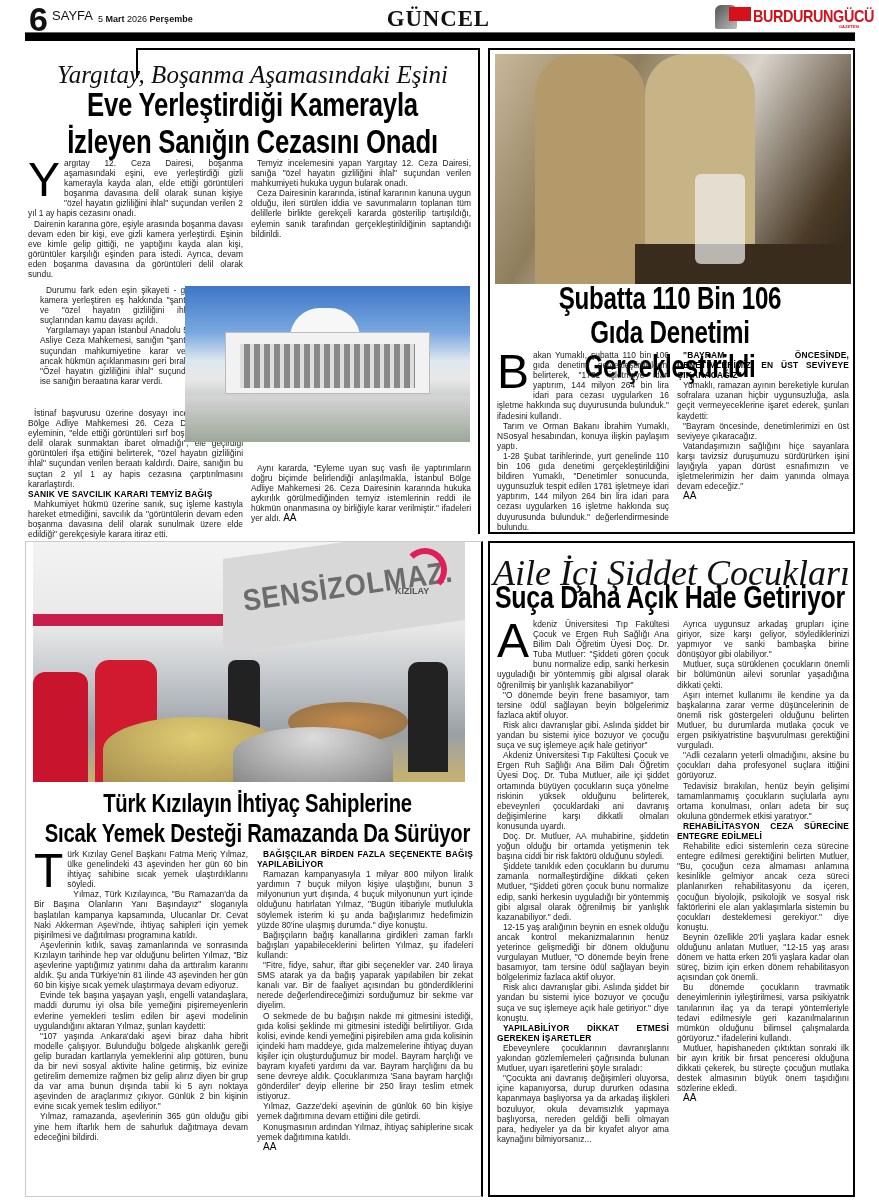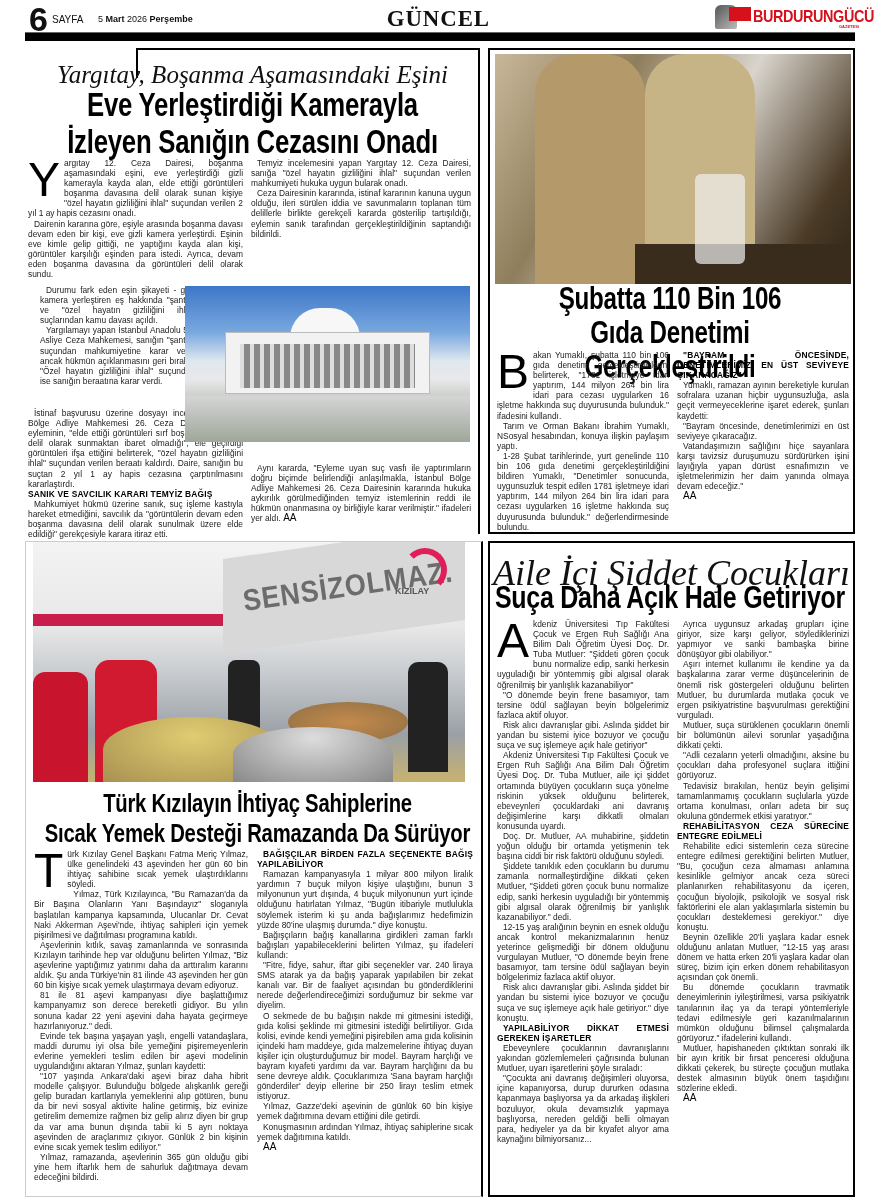--- a/index.html
+++ b/index.html
@@ -2,21 +2,21 @@
 <html><head>
 <meta charset="utf-8">
 <style>
 *{box-sizing:border-box;margin:0;padding:0}
 html,body{width:879px;height:1200px;background:#fff;overflow:hidden}
 body{position:relative;font-family:"Liberation Sans",sans-serif;color:#111}
 .abs{position:absolute}
 
 .hdr{left:25px;top:0;width:830px;height:42px}
 .pgnum{left:29px;top:2px;font:bold 34px/34px "Liberation Sans",sans-serif;letter-spacing:-1px}
-.sayfa{left:52px;top:14px;font-size:10px}
+.sayfa{left:52px;top:8px;font-size:13px}
 .date{left:98px;top:14px;font-size:9px}
 .date b{font-weight:bold}
 .section{left:384px;top:4px;font:bold 24px/28px "Liberation Serif",serif;letter-spacing:1px;transform:scaleX(.95)}
 .logo{left:715px;top:5px;width:140px;height:24px}
 .logo-man{left:0;top:0;width:22px;height:24px;background:linear-gradient(135deg,#555,#bbb);border-radius:6px 6px 2px 2px}
 .logo-flag{left:14px;top:2px;width:22px;height:14px;background:#d6111b}
 .logo-text{left:38px;top:2px;font:bold 17px/20px "Liberation Sans",sans-serif;color:#d6111b;letter-spacing:-0.5px;transform:scaleX(.85);transform-origin:left}
 .logo-sub{left:124px;top:19px;font-size:4px;color:#d6111b;font-weight:bold}
 .topbar{left:25px;top:32px;width:830px;height:9px;background:#000;border-top:1px solid #666}
 
@@ -161,21 +161,20 @@
   <div class="abs kz-pot2"></div>
 </div>
 <div class="abs headline t4h">
   <div>Türk Kızılayın İhtiyaç Sahiplerine</div>
   <div>Sıcak Yemek Desteği Ramazanda Da Sürüyor</div>
 </div>
 <div class="abs col" style="left:34px;top:849px;width:214px;">
   <p class="first"><span class="drop">T</span><span>ürk Kızılay Genel Başkanı Fatma Meriç Yılmaz, ülke genelindeki 43 aşevinden her gün 60 bin ihtiyaç sahibine sıcak yemek ulaştırdıklarını söyledi.</span></p>
   <p>Yılmaz, Türk Kızılayınca, "Bu Ramazan'da da Bir Başına Olanların Yanı Başındayız" sloganıyla başlatılan kampanya kapsamında, Ulucanlar Dr. Cevat Naki Akkerman Aşevi'nde, ihtiyaç sahipleri için yemek pişirilmesi ve dağıtılması programına katıldı.</p>
   <p>Aşevlerinin kıtlık, savaş zamanlarında ve sonrasında Kızılayın tarihinde hep var olduğunu belirten Yılmaz, "Biz aşevlerine yaptığımız yatırımı daha da arttıralım kararını aldık. Şu anda Türkiye'nin 81 ilinde 43 aşevinden her gün 60 bin kişiye sıcak yemek ulaştırmaya devam ediyoruz.</p>
-  <p>81 ile 81 aşevi kampanyası diye başlattığımız kampanyamız son derece bereketli gidiyor. Bu yılın sonuna kadar 22 yeni aşevini daha hayata geçirmeye hazırlanıyoruz." dedi.</p>
   <p>Evinde tek başına yaşayan yaşlı, engelli vatandaşlara, maddi durumu iyi olsa bile yemeğini pişiremeyenlerin evlerine yemekleri teslim edilen bir aşevi modelinin uygulandığını aktaran Yılmaz, şunları kaydetti:</p>
   <p>"107 yaşında Ankara'daki aşevi biraz daha hibrit modelle çalışıyor. Bulunduğu bölgede alışkanlık gereği gelip buradan kartlarıyla yemeklerini alıp götüren, bunu da bir nevi sosyal aktivite haline getirmiş, biz evinize getirelim dememize rağmen biz gelip alırız diyen bir grup da var ama bunun dışında tabii ki 5 ayrı noktaya aşevinden de araçlarımız çıkıyor. Günlük 2 bin kişinin evine sıcak yemek teslim ediliyor."</p>
   <p>Yılmaz, ramazanda, aşevlerinin 365 gün olduğu gibi yine hem iftarlık hem de sahurluk dağıtmaya devam edeceğini bildirdi.</p>
 </div>
 <div class="abs col" style="left:257px;top:849px;width:216px;">
   <p class="sub">BAĞIŞÇILAR BİRDEN FAZLA SEÇENEKTE BAĞIŞ YAPILABİLİYOR</p>
   <p>Ramazan kampanyasıyla 1 milyar 800 milyon liralık yardımın 7 buçuk milyon kişiye ulaştığını, bunun 3 milyonunun yurt dışında, 4 buçuk milyonunun yurt içinde olduğunu hatırlatan Yılmaz, "Bugün itibariyle mutlulukla söylemek isterim ki şu anda bağışlarımız hedefimizin yüzde 80'ine ulaşmış durumda." diye konuştu.</p>
   <p>Bağışçıların bağış kanallarına girdikleri zaman farklı bağışları yapabileceklerini belirten Yılmaz, şu ifadeleri kullandı:</p>
   <p>"Fitre, fidye, sahur, iftar gibi seçenekler var. 240 liraya SMS atarak ya da bağış yaparak yapılabilen bir zekat kanalı var. Bir de faaliyet açısından bu gönderdiklerini nerede değerlendireceğimizi sorduğumuz bir sekme var diyelim.</p>
   <p>O sekmede de bu bağışın nakde mi gitmesini istediği, gıda kolisi şeklinde mi gitmesini istediği belirtiliyor. Gıda kolisi, evinde kendi yemeğini pişirebilen ama gıda kolisinin içindeki ham maddeye, gıda malzemelerine ihtiyaç duyan kişiler için oluşturduğumuz bir model. Bayram harçlığı ve bayram kıyafeti yardımı da var. Bayram harçlığını da bu sene devreye aldık. Çocuklarımıza 'Sana bayram harçlığı gönderdiler' deyip ellerine bir 250 lirayı teslim etmek istiyoruz.</p>
@@ -195,23 +194,23 @@
   <p>Doç. Dr. Mutluer, AA muhabirine, şiddetin yoğun olduğu bir ortamda yetişmenin tek başına ciddi bir risk faktörü olduğunu söyledi.</p>
   <p>Şiddete tanıklık eden çocukların bu durumu zamanla normalleştirdiğine dikkati çeken Mutluer, "Şiddeti gören çocuk bunu normalize edip, sanki herkesin uyguladığı bir yöntemmiş gibi algısal olarak öğrenilmiş bir yanlışlık kazanabiliyor." dedi.</p>
   <p>12-15 yaş aralığının beynin en esnek olduğu ancak kontrol mekanizmalarının henüz yeterince gelişmediği bir dönem olduğunu vurgulayan Mutluer, "O dönemde beyin frene basamıyor, tam tersine ödül sağlayan beyin bölgelerimiz fazlaca aktif oluyor.</p>
   <p>Risk alıcı davranışlar gibi. Aslında şiddet bir yandan bu sistemi iyice bozuyor ve çocuğu suça ve suç işlemeye açık hale getiriyor." diye konuştu.</p>
   <p class="sub">YAPILABİLİYOR DİKKAT ETMESİ GEREKEN İŞARETLER</p>
   <p>Ebeveynlere çocuklarının davranışlarını yakından gözlemlemeleri çağrısında bulunan Mutluer, uyarı işaretlerini şöyle sıraladı:</p>
   <p>"Çocukta ani davranış değişimleri oluyorsa, içine kapanıyorsa, durup dururken odasına kapanmaya başlıyorsa ya da arkadaş ilişkileri bozuluyor, okula devamsızlık yapmaya başlıyorsa, nereden geldiği belli olmayan para, hediyeler ya da bir kıyafet alıyor ama kaynağını bilmiyorsanız...</p>
 </div>
 <div class="abs col" style="left:677px;top:619px;width:172px;">
   <p>Ayrıca uygunsuz arkadaş grupları içine giriyor, size karşı geliyor, söylediklerinizi yapmıyor ve sanki bambaşka birine dönüşüyor gibi olabiliyor."</p>
+  <p>Mutluer, suça sürüklenen çocukların önemli bir bölümünün ailevi sorunlar yaşadığına dikkati çekti.</p>
   <p>Aşırı internet kullanımı ile kendine ya da başkalarına zarar verme düşüncelerinin de önemli risk göstergeleri olduğunu belirten Mutluer, bu durumlarda mutlaka çocuk ve ergen psikiyatristine başvurulması gerektiğini vurguladı.</p>
-  <p>Mutluer, suça sürüklenen çocukların önemli bir bölümünün ailevi sorunlar yaşadığına dikkati çekti.</p>
   <p>"Adli cezaların yeterli olmadığını, aksine bu çocukları daha profesyonel suçlara ittiğini görüyoruz.</p>
-  <p>Tedavisiz bırakılan, henüz beyin gelişimi tamamlanmamış çocukların suçlularla yüzde ortama konulması, onları adeta bir suç okuluna göndermek etkisi yaratıyor."</p>
+  <p>Tedavisiz bırakılan, henüz beyin gelişimi tamamlanmamış çocukların suçlularla aynı ortama konulması, onları adeta bir suç okuluna göndermek etkisi yaratıyor."</p>
   <p class="sub">REHABİLİTASYON CEZA SÜRECİNE ENTEGRE EDİLMELİ</p>
   <p>Rehabilite edici sistemlerin ceza sürecine entegre edilmesi gerektiğini belirten Mutluer, "Bu, çocuğun ceza almaması anlamına kesinlikle gelmiyor ancak ceza süreci planlanırken rehabilitasyonu da içeren, çocuğun biyolojik, psikolojik ve sosyal risk faktörlerini ele alan yaklaşımlarla sistemin bu çocukları desteklemesi gerekiyor." diye konuştu.</p>
   <p>Beynin özellikle 20'li yaşlara kadar esnek olduğunu anlatan Mutluer, "12-15 yaş arası dönem ve hatta erken 20'li yaşlara kadar olan süreç, bizim için erken dönem rehabilitasyon açısından çok önemli.</p>
   <p>Bu dönemde çocukların travmatik deneyimlerinin iyileştirilmesi, varsa psikiyatrik tanılarının ilaç ya da terapi yöntemleriyle tedavi edilmesiyle geri kazanılmalarının mümkün olduğunu bilimsel çalışmalarda görüyoruz." ifadelerini kullandı.</p>
   <p>Mutluer, hapishaneden çıktıktan sonraki ilk bir ayın kritik bir fırsat penceresi olduğuna dikkati çekerek, bu süreçte çocuğun mutlaka destek almasının büyük önem taşıdığını sözlerine ekledi.</p>
   <p class="aa">AA</p>
 </div>
 
 </body></html>

